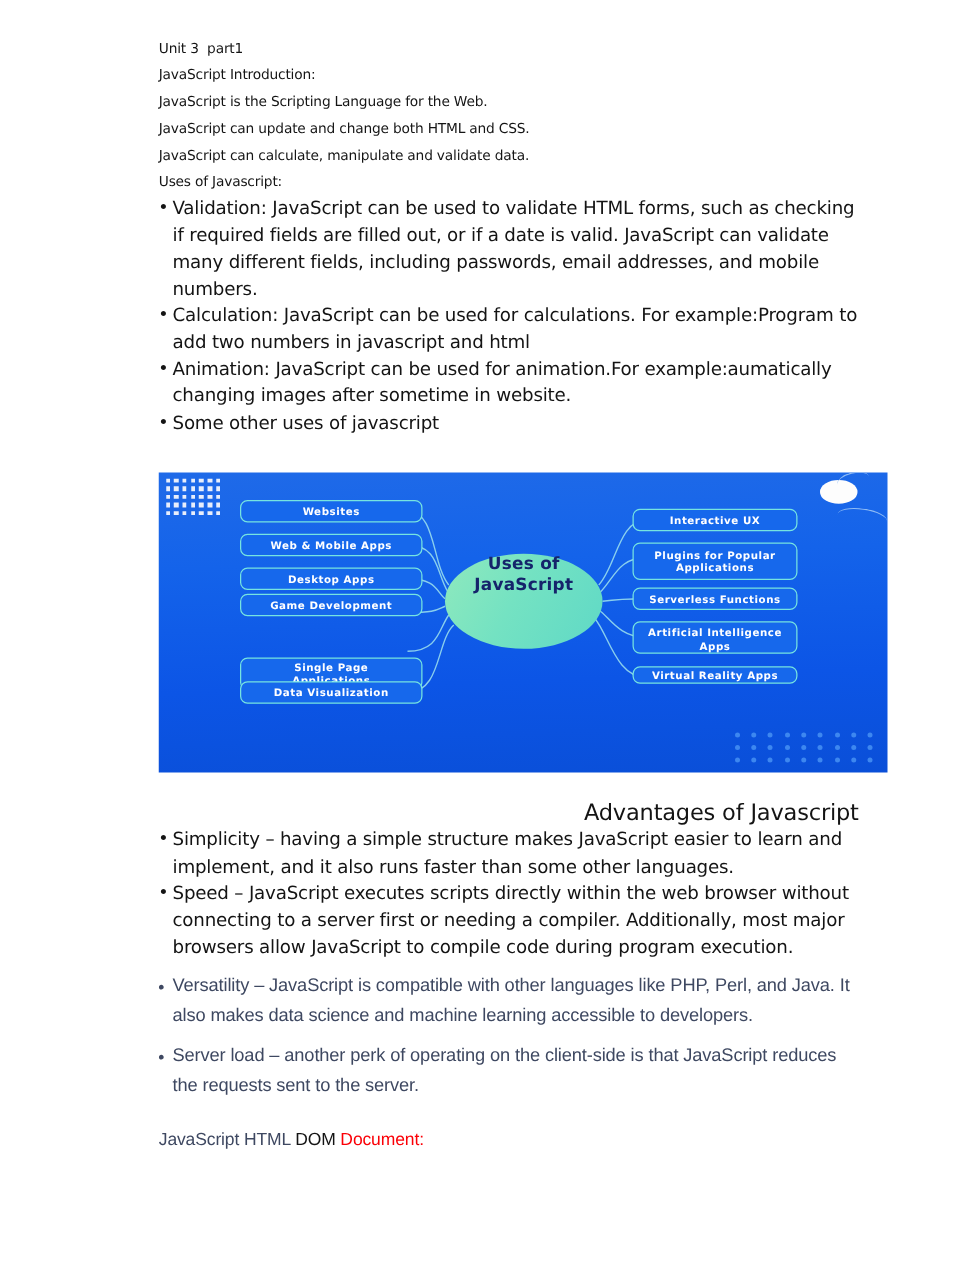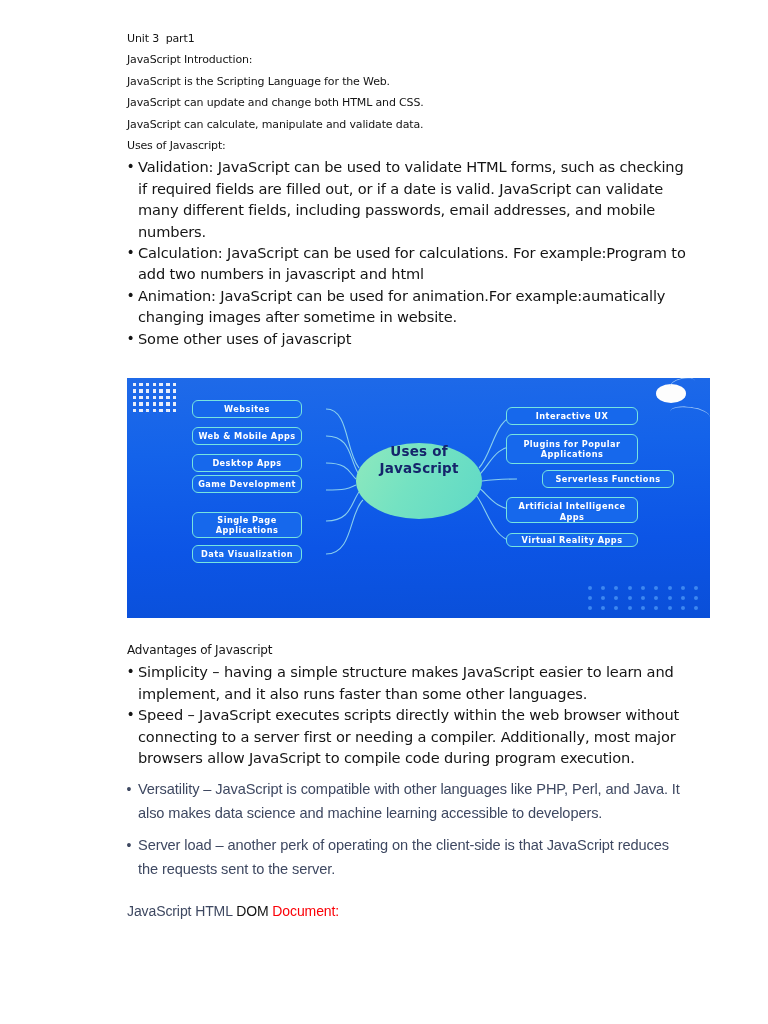--- a/index.html
+++ b/index.html
@@ -73,24 +73,25 @@
   }
   ul.bullets-alt li .bullet-dot {
     line-height: 23.8px;
     color: #3e4861;
   }
 
   .spacer-sm { height: 10px; }
 
   .section-head {
     font-family: "DejaVu Sans", sans-serif;
-    font-size: 12px;
+    font-size: 18px;
     line-height: 21.4px;
     color: #141414;
     letter-spacing: -0.15px;
+    text-align: right;
   }
 
   .final-line {
     font-family: "Liberation Sans", sans-serif;
     font-size: 14px;
     line-height: 22px;
     letter-spacing: -0.1px;
   }
   .fl-a { color: #3e4861; }
   .fl-b { color: #141414; }
@@ -226,21 +227,21 @@
     letter-spacing: 0.45px;
     display: flex;
     align-items: center;
     justify-content: center;
     text-align: center;
     z-index: 3;
     padding: 0 4px;
   }
 
   
-  .col-left  { left: 65px;  width: 110px; }
+  .col-left  { left: 65px;  width: 146px; }
   .col-right { left: 379px; width: 132px; }
 </style>
 </head>
 <body>
 
 <div class="page">
 
   <div class="doc">
 
     <div>
@@ -346,36 +347,36 @@
     </div>
     <div class="node-box col-left" style="top:49px;height:18px;">
       <span>Web &amp; Mobile Apps</span>
     </div>
     <div class="node-box col-left" style="top:76px;height:18px;">
       <span>Desktop Apps</span>
     </div>
     <div class="node-box col-left" style="top:97px;height:18px;justify-content:center;">
       <span>Game Development</span>
     </div>
-    <div class="node-box col-left" style="top:134px;height:26px;white-space:pre-line;">
+    <div class="node-box col-left" style="top:148px;height:26px;white-space:pre-line;">
       <span>Single Page
 Applications</span>
     </div>
     <div class="node-box col-left" style="top:167px;height:18px;">
       <span>Data Visualization</span>
     </div>
 
     <div class="node-box col-right" style="top:29px;height:18px;">
       <span>Interactive UX</span>
     </div>
     <div class="node-box col-right" style="top:56px;height:30px;white-space:pre-line;">
       <span>Plugins for Popular
 Applications</span>
     </div>
-    <div class="node-box col-right" style="top:92px;height:18px;margin-left:36px;">
+    <div class="node-box col-right" style="top:92px;height:18px;">
       <span>Serverless Functions</span>
     </div>
     <div class="node-box col-right" style="top:119px;height:26px;white-space:pre-line;align-items:flex-end;">
       <span>Artificial Intelligence
 Apps</span>
     </div>
     <div class="node-box col-right" style="top:155px;height:14px;text-align:center;">
       <span>Virtual Reality Apps</span>
     </div>
 

